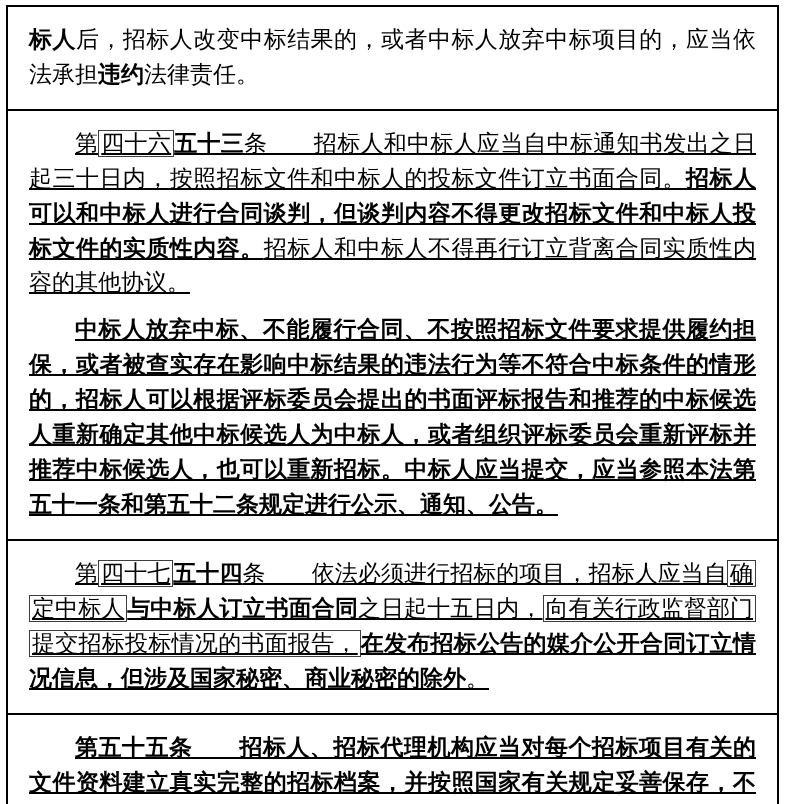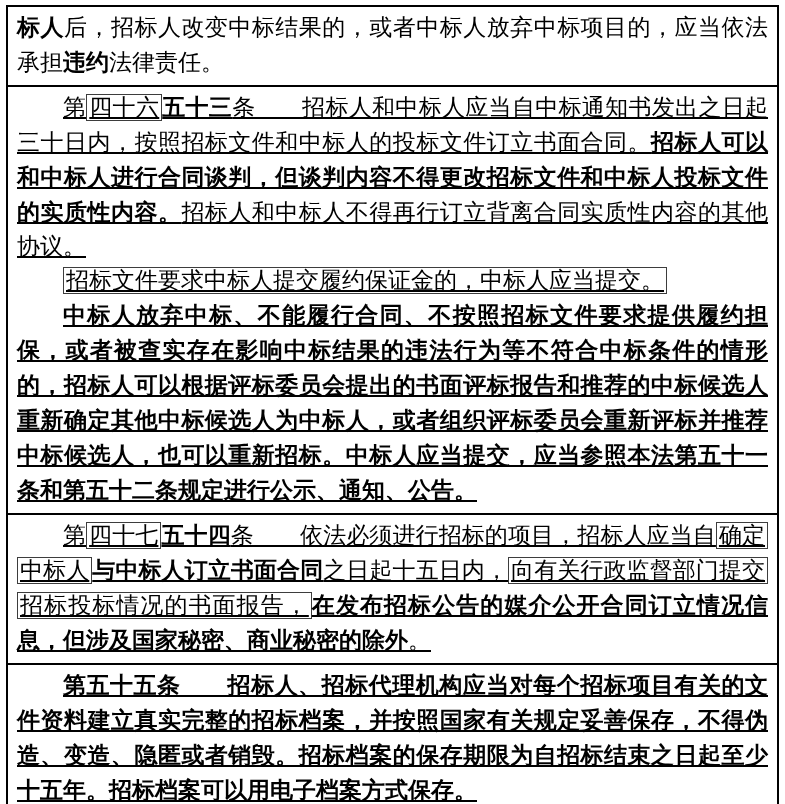--- a/index.html
+++ b/index.html
@@ -13,21 +13,21 @@
     margin: 5px 6px;
     border: 2px solid #000000;
     color: #000000;
     font-family: "Liberation Serif", "DejaVu Serif", serif;
     font-size: 23px;
     line-height: 34px;
     text-align: justify;
   }
   .doc-row { padding: 3px 9px 5px 9px; }
   .doc-row + .doc-row { border-top: 2px solid #000000; text-decoration: underline; }
-  .para { margin: 0; }
+  .para { margin: 12px; }
   .para.indent { text-indent: 2em; }
   .seg-normal { font-family: "Liberation Serif", "DejaVu Serif", serif; }
   .seg-add {
     font-family: "DejaVu Sans", "Liberation Sans", sans-serif;
     font-weight: 700;
   }
   .seg-del {
     border: 1px solid #3d3d3d;
     padding: 0 2px;
     box-decoration-break: clone;
@@ -36,21 +36,20 @@
 </style>
 </head>
 <body>
 
 <div class="doc">
   <section class="doc-row">
       <p class="para"><span class="seg-add">标人</span><span class="seg-normal">后，招标人改变中标结果的，或者中标人放弃中标项目的，应当依法承担</span><span class="seg-add">违约</span><span class="seg-normal">法律责任。</span></p>
     </section>
   <section class="doc-row">
       <p class="para indent"><span class="seg-normal">第</span><span class="seg-del">四十六</span><span class="seg-add">五十三</span><span class="seg-normal">条　　招标人和中标人应当自中标通知书发出之日起三十日内，按照招标文件和中标人的投标文件订立书面合同。</span><span class="seg-add">招标人可以和中标人进行合同谈判，但谈判内容不得更改招标文件和中标人投标文件的实质性内容。</span><span class="seg-normal">招标人和中标人不得再行订立背离合同实质性内容的其他协议。</span></p>
-      <p class="para indent"><span class="seg-del">招标文件要求中标人提交履约保证金的，中标人应当提交。</span></p>
       <p class="para indent"><span class="seg-add">中标人放弃中标、不能履行合同、不按照招标文件要求提供履约担保，或者被查实存在影响中标结果的违法行为等不符合中标条件的情形的，招标人可以根据评标委员会提出的书面评标报告和推荐的中标候选人重新确定其他中标候选人为中标人，或者组织评标委员会重新评标并推荐中标候选人，也可以重新招标。中标人应当提交，应当参照本法第五十一条和第五十二条规定进行公示、通知、公告。</span></p>
     </section>
   <section class="doc-row">
       <p class="para indent"><span class="seg-normal">第</span><span class="seg-del">四十七</span><span class="seg-add">五十四</span><span class="seg-normal">条　　依法必须进行招标的项目，招标人应当自</span><span class="seg-del">确定中标人</span><span class="seg-add">与中标人订立书面合同</span><span class="seg-normal">之日起十五日内，</span><span class="seg-del">向有关行政监督部门提交招标投标情况的书面报告，</span><span class="seg-add">在发布招标公告的媒介公开合同订立情况信息，但涉及国家秘密、商业秘密的除外</span><span class="seg-normal">。</span></p>
     </section>
   <section class="doc-row">
       <p class="para indent"><span class="seg-add">第五十五条　　招标人、招标代理机构应当对每个招标项目有关的文件资料建立真实完整的招标档案，并按照国家有关规定妥善保存，不得伪造、变造、隐匿或者销毁。招标档案的保存期限为自招标结束之日起至少十五年。招标档案可以用电子档案方式保存。</span></p>
     </section>
 </div>
 

